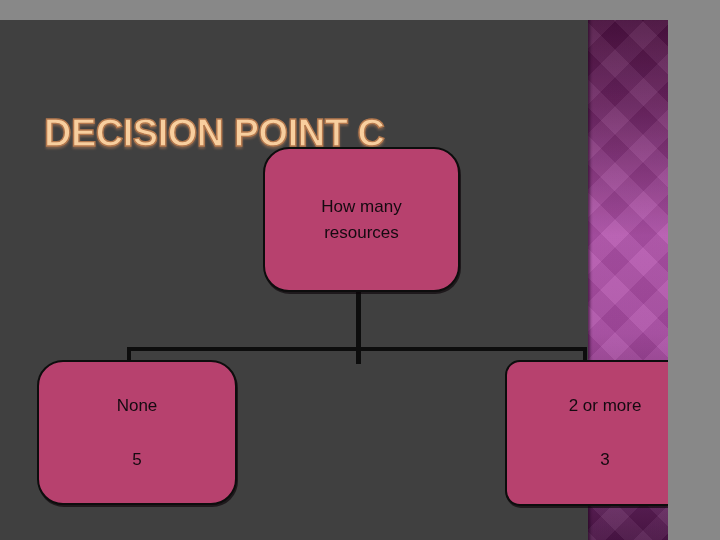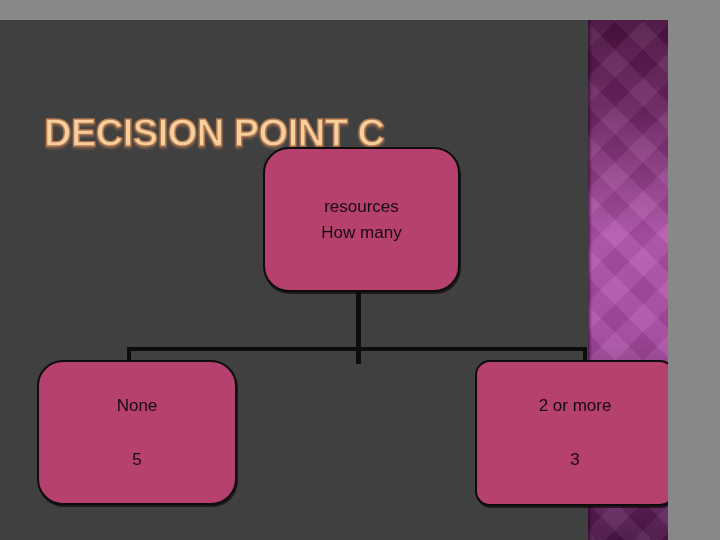--- a/index.html
+++ b/index.html
@@ -45,40 +45,40 @@
     background:#b7416e;
     border:2px solid #0d0d0d;
     border-radius:26px;
     box-shadow:1px 2px 0 rgba(12,5,9,0.65);
     display:flex;flex-direction:column;align-items:center;justify-content:center;
     color:#140a10;font-size:17px;line-height:26px;text-align:center;
   }
   .node-root{left:263px;top:127px;width:193px;height:141px;}
   .node-0{left:37px;top:340px;width:196px;height:141px;}
   .node-1{left:266px;top:341px;width:191px;height:140px;}
-  .node-2{left:475px;top:340px;width:196px;height:142px;border-radius:15px;}
+  .node-2{left:505px;top:340px;width:196px;height:142px;border-radius:15px;}
   .node .gap{height:28px;}
 </style>
 </head>
 <body>
 
 <div class="slide">
 
   <div class="strip"></div>
 
   <h1 class="title">DECISION POINT C</h1>
 
   <div class="conn conn-vroot"></div>
   <div class="conn conn-h"></div>
   <div class="conn conn-dl"></div>
   <div class="conn conn-dr"></div>
 
   <div class="node node-root">
+    <span>How many</span>
     <span>resources</span>
-    <span>How many</span>
   </div>
 
   <div class="node node-0">
     <span>None</span>
     <span class="gap"></span>
     <span>5</span>
   </div>
 
 
   <div class="node node-2">

